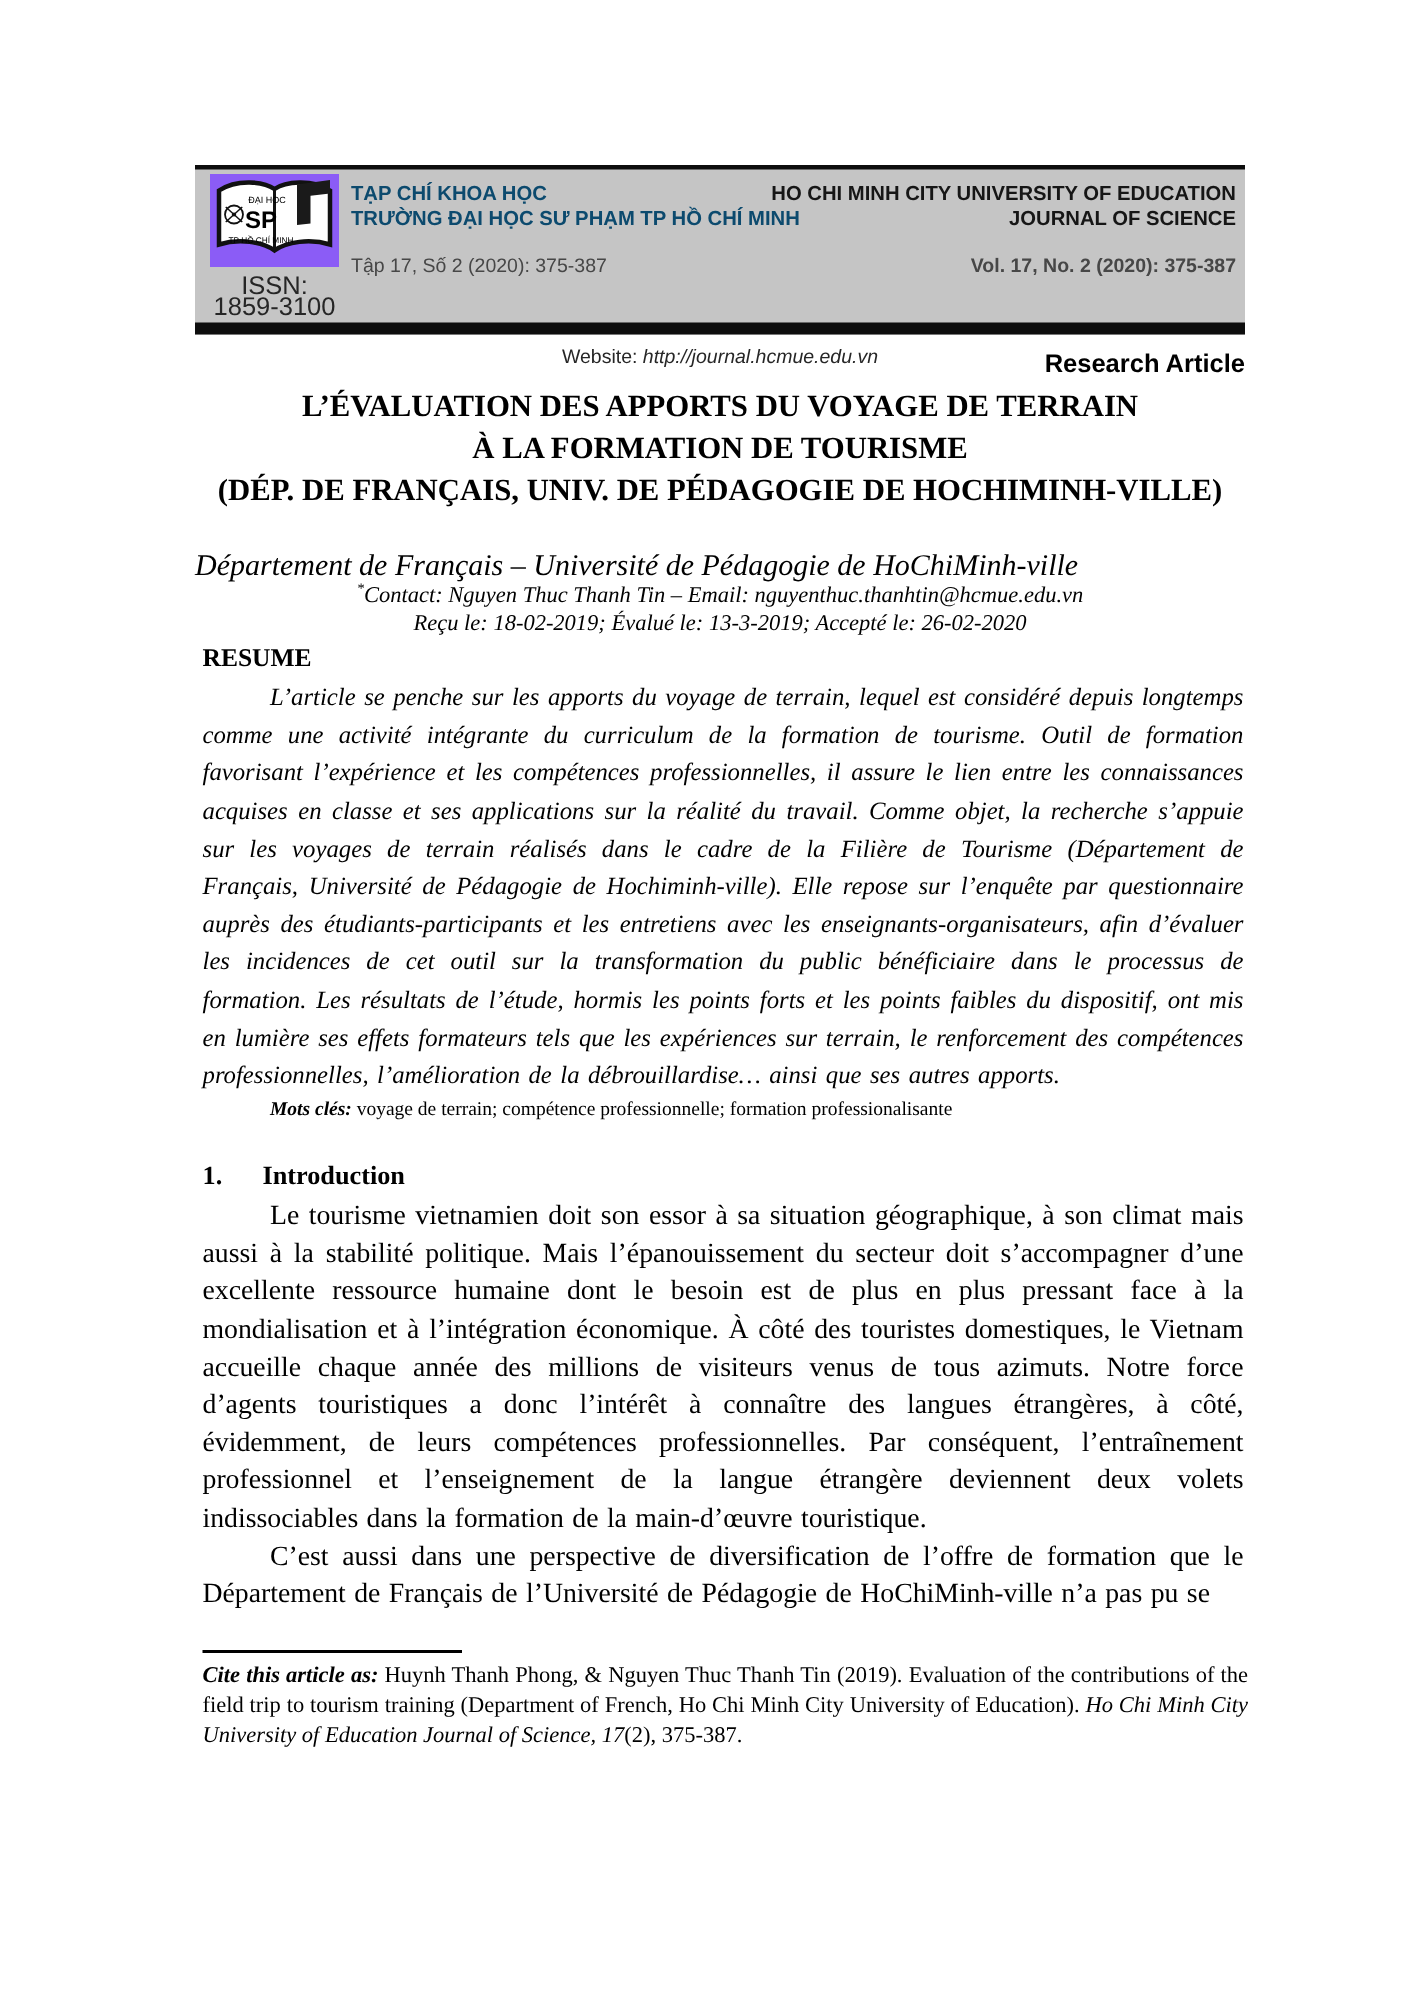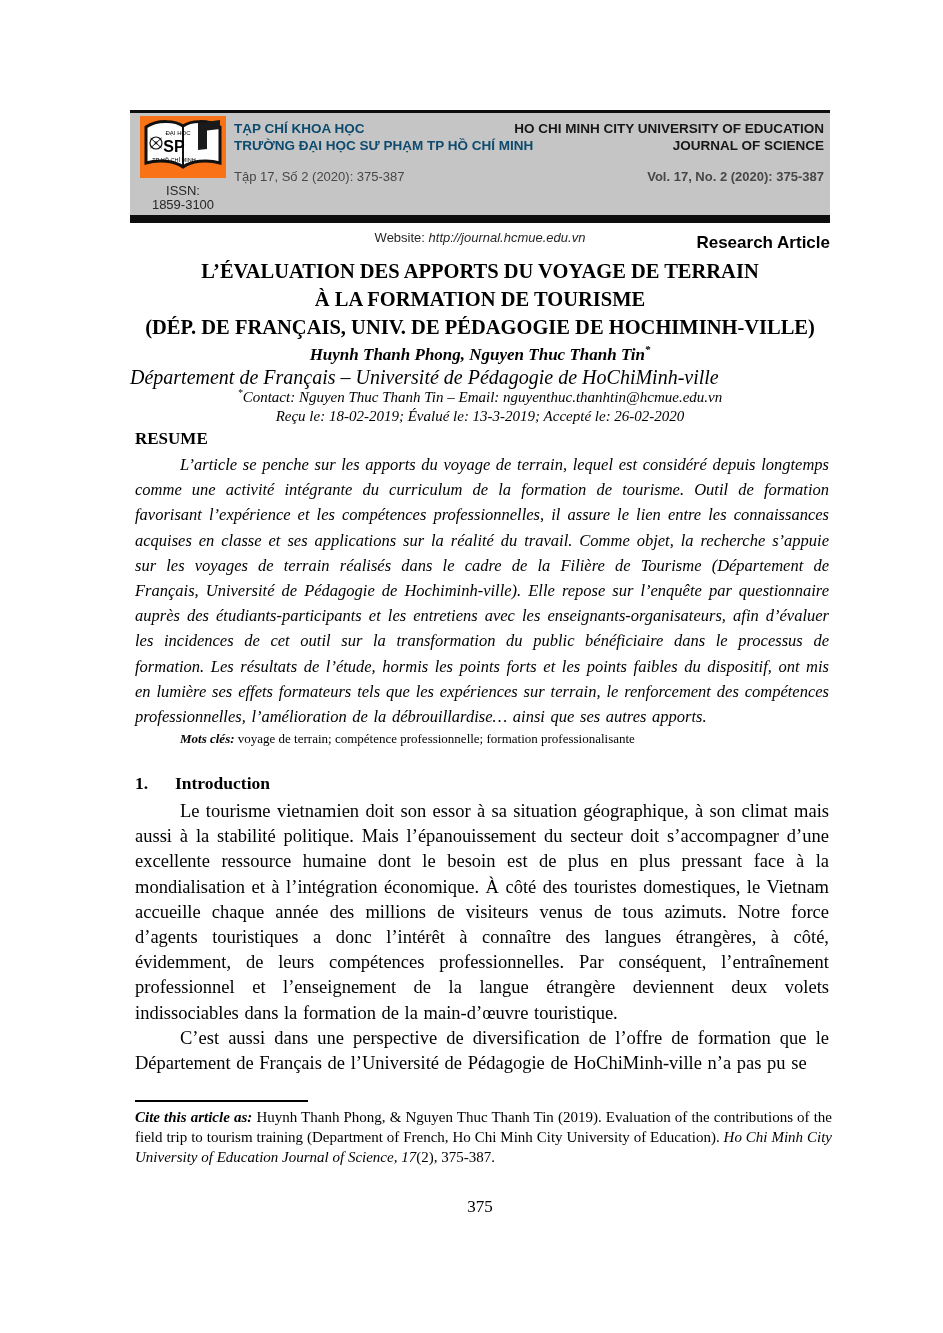--- a/index.html
+++ b/index.html
@@ -7,26 +7,26 @@
     position:relative; width:943px; height:1333px; background:#ffffff;
     font-family:"Liberation Serif", serif; color:#000; overflow:hidden;
   }
 
   
   .hdr {
     position:absolute; top:110px; left:130px; width:700px; height:102px;
     background:#c5c5c5; border-top:3px solid #0d0d0d; border-bottom:8px solid #0d0d0d;
     font-family:"Liberation Sans", sans-serif;
   }
-  .logo { position:absolute; top:3px; left:10px; width:86px; height:62px; background:#f97316; }
+  .logo { position:absolute; top:3px; left:10px; width:86px; height:62px; background:#8b5cf6; }
   .hdr-left  { position:absolute; top:7px;  left:104px; font-weight:bold; font-size:13.5px; line-height:17px; color:#0c4a6e; white-space:nowrap; }
   .hdr-right { position:absolute; top:7px;  right:6px;  font-weight:bold; font-size:13.5px; line-height:17px; color:#161616; text-align:right; white-space:nowrap; }
   .vol-left  { position:absolute; top:56px; left:104px; font-weight:normal; font-size:13px; color:#474747; white-space:nowrap; }
   .vol-right { position:absolute; top:56px; right:6px;  font-weight:bold; font-size:13px; color:#474747; white-space:nowrap; }
-  .issn      { position:absolute; top:71px; left:10px; width:86px; text-align:center; font-size:13px; line-height:14px; color:#262626; }
+  .issn      { position:absolute; top:71px; left:10px; width:86px; text-align:center; font-size:17px; line-height:14px; color:#262626; }
   .website   { position:absolute; top:79px; left:0; width:100%; text-align:center; font-size:13px; color:#262626;margin-top:38px; }
   .website .url { font-style:italic; }
 
   
   .research { position:absolute; top:233px; left:130px; width:700px; text-align:right;
               font-family:"Liberation Sans", sans-serif; font-weight:bold; font-size:17px; }
   .title    { position:absolute; top:257px; left:110px; width:740px; text-align:center;
               font-weight:bold; font-size:20.5px; line-height:28px; }
   .authors  { position:absolute; top:343px; left:130px; width:700px; text-align:center;
               font-weight:bold; font-style:italic; font-size:17px; }
@@ -103,21 +103,20 @@
   </div>
 
   <div class="research">Research Article</div>
 
   <div class="title">
     <div>L’ÉVALUATION DES APPORTS DU VOYAGE DE TERRAIN</div>
     <div>À LA FORMATION DE TOURISME</div>
     <div>(DÉP. DE FRANÇAIS, UNIV. DE PÉDAGOGIE DE HOCHIMINH-VILLE)</div>
   </div>
 
-  <div class="authors"><span>Huynh Thanh Phong, Nguyen Thuc Thanh Tin</span><sup>*</sup></div>
 
   <div class="affil">Département de Français – Université de Pédagogie de HoChiMinh-ville</div>
 
   <div class="contact"><sup>*</sup><span>Contact: Nguyen Thuc Thanh Tin – Email: nguyenthuc.thanhtin@hcmue.edu.vn</span></div>
 
   <div class="dates">Reçu le: 18-02-2019; Évalué le: 13-3-2019; Accepté le: 26-02-2020</div>
 
   <div class="resume-h">RESUME</div>
   <div class="abstract-block">
     <p class="abs">L’article se penche sur les apports du voyage de terrain, lequel est considéré depuis longtemps comme une activité intégrante du curriculum de la formation de tourisme. Outil de formation favorisant l’expérience et les compétences professionnelles, il assure le lien entre les connaissances acquises en classe et ses applications sur la réalité du travail. Comme objet, la recherche s’appuie sur les voyages de terrain réalisés dans le cadre de la Filière de Tourisme (Département de Français, Université de Pédagogie de Hochiminh-ville). Elle repose sur l’enquête par questionnaire auprès des étudiants-participants et les entretiens avec les enseignants-organisateurs, afin d’évaluer les incidences de cet outil sur la transformation du public bénéficiaire dans le processus de formation. Les résultats de l’étude, hormis les points forts et les points faibles du dispositif, ont mis en lumière ses effets formateurs tels que les expériences sur terrain, le renforcement des compétences professionnelles, l’amélioration de la débrouillardise… ainsi que ses autres apports.</p>
@@ -134,15 +133,14 @@
     <p>C’est aussi dans une perspective de diversification de l’offre de formation que le Département de Français de l’Université de Pédagogie de HoChiMinh-ville n’a pas pu se</p>
   </div>
 
   <div class="fn-rule"></div>
   <div class="footnote">
     <span class="fnl">Cite this article as:</span>
     <span>Huynh Thanh Phong, &amp; Nguyen Thuc Thanh Tin (2019). Evaluation of the contributions of the field trip to tourism training (Department of French, Ho Chi Minh City University of Education).</span>
     <span class="fni">Ho Chi Minh City University of Education Journal of Science, 17</span><span>(2), 375-387.</span>
   </div>
 
-  <div class="pageno">375</div>
 
 </div>
 
 </body></html>

